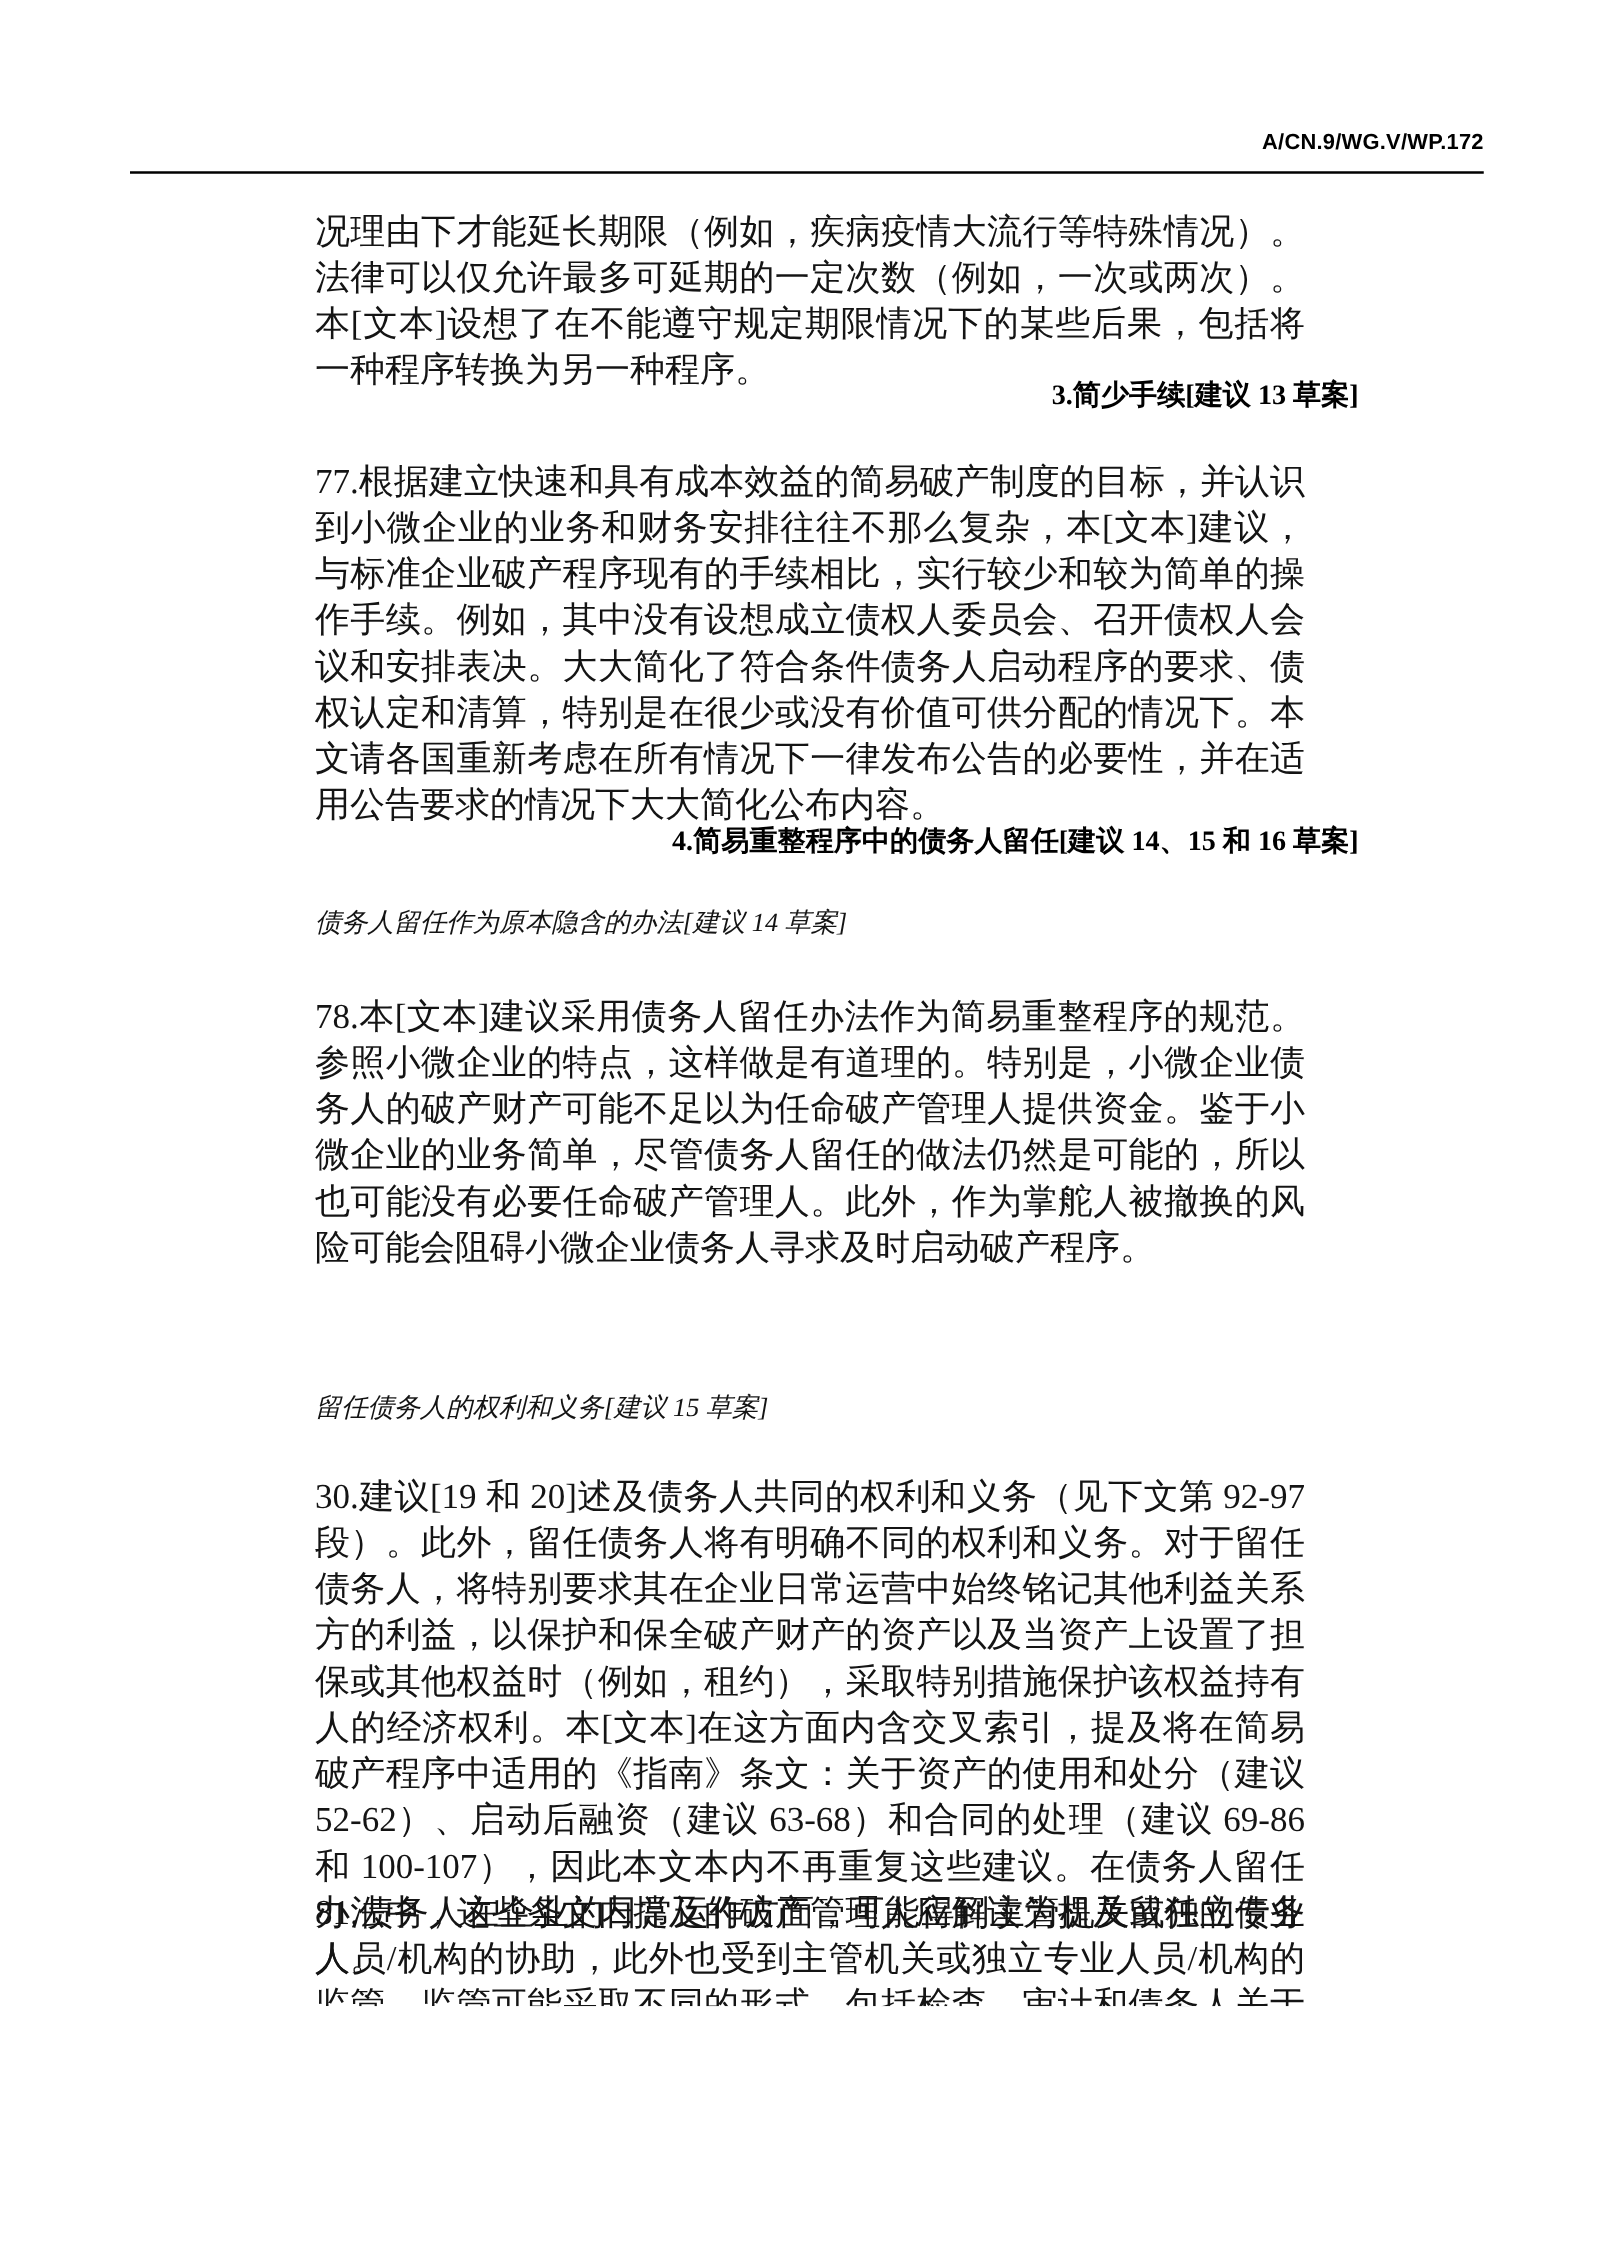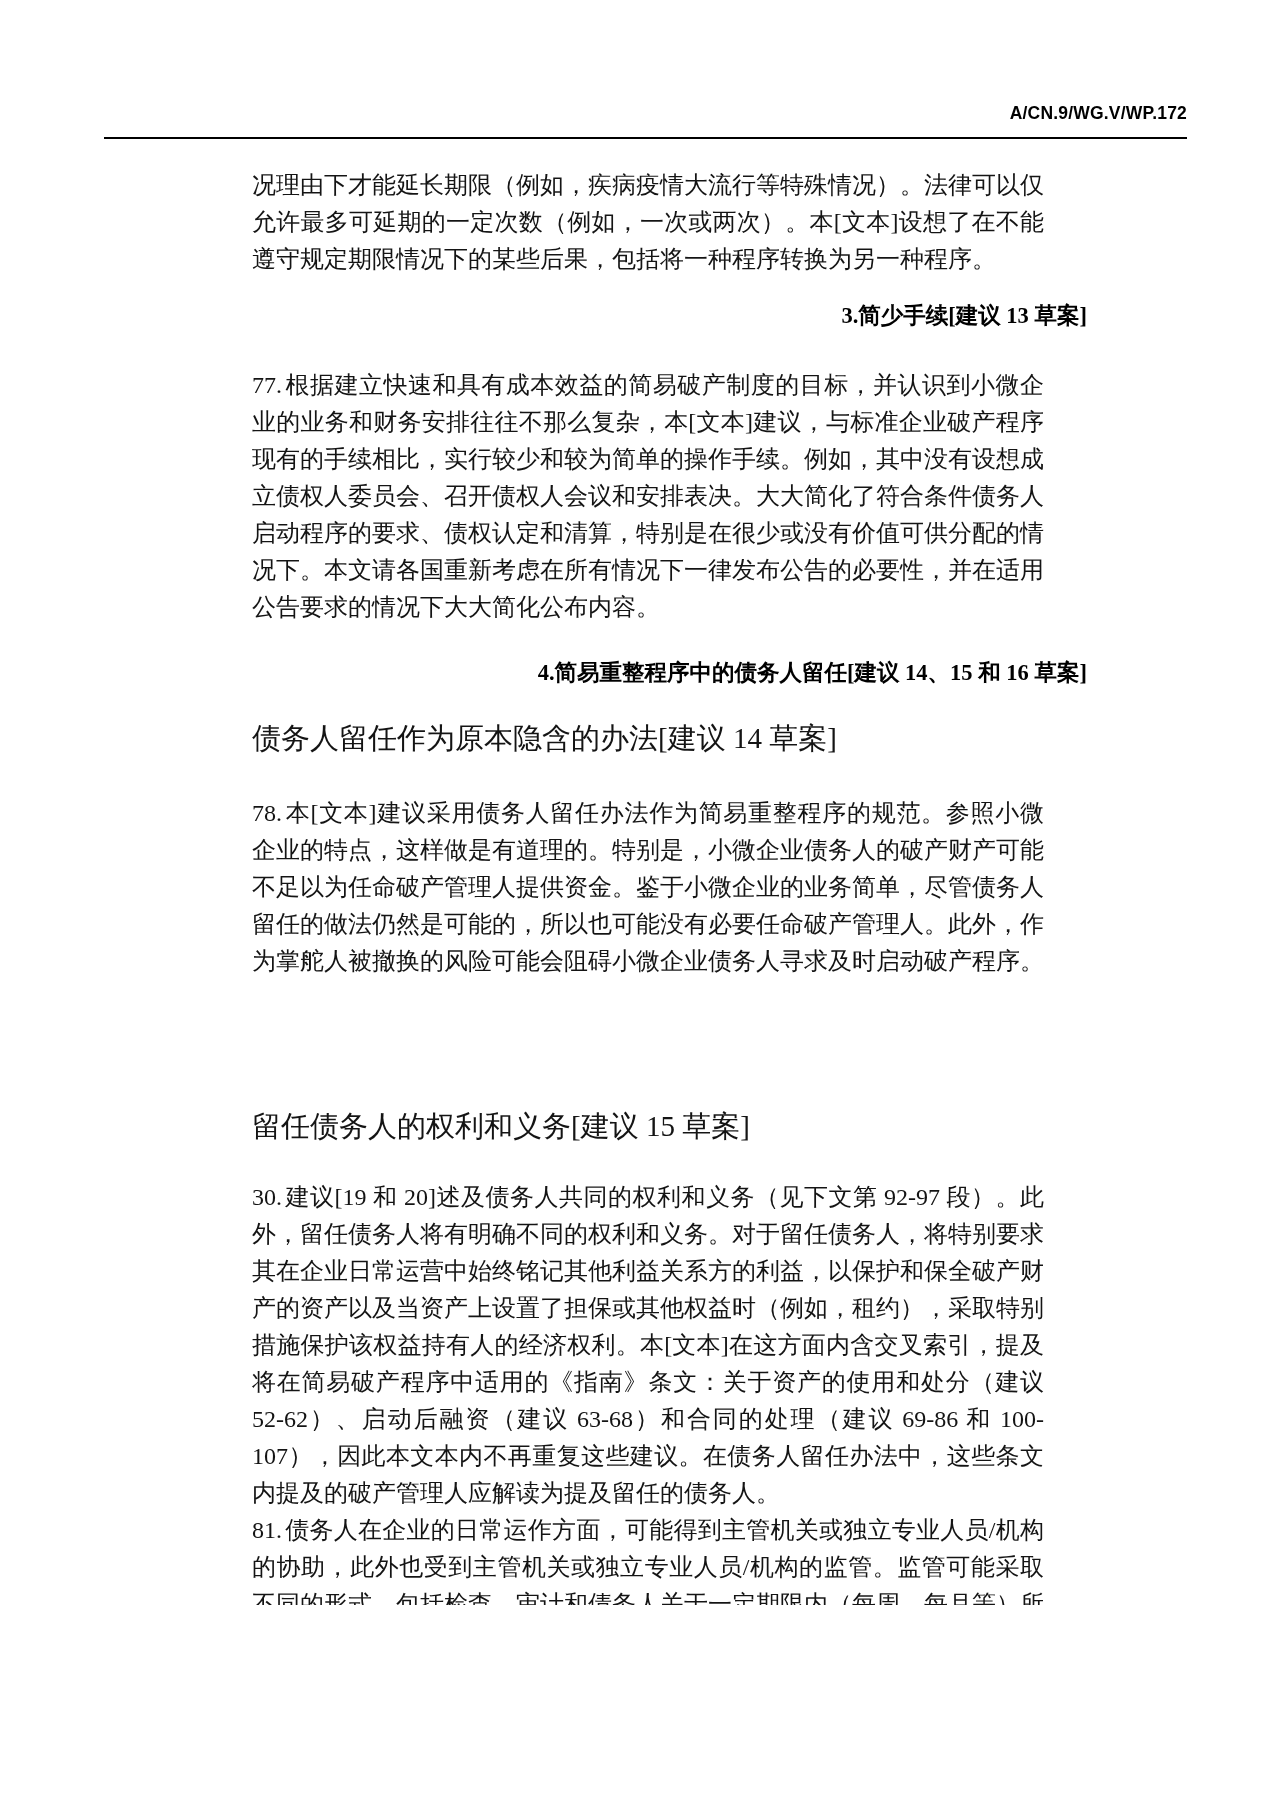--- a/index.html
+++ b/index.html
@@ -31,21 +31,21 @@
     top: 137px;
     left: 104px;
     width: 1083px;
     height: 0;
     border-top: 2px solid #000000;
   }
   .block {
     position: absolute;
     left: 252px;
     width: 792px;
-    font-size: 24px;
+    font-size: 28px;
     line-height: 37px;
     text-align: justify;
     text-justify: inter-ideograph;
     color: #141414;
   }
   .block p { margin: 0; }
   .pnum {
     display: inline-block;
     min-width: 33px;
   }
@@ -60,22 +60,23 @@
     text-align: right;
   }
   .heading .hnum {
     display: inline-block;
     min-width: 28px;
   }
   .subheading {
     position: absolute;
     left: 252px;
     width: 792px;
-    font-size: 29px;
+    font-size: 21px;
     line-height: 32px;
+    font-style: italic;
     color: #141414;
     text-align: left;
   }
   .footer-job {
     position: absolute;
     top: 1722px;
     left: 105px;
     font-size: 16px;
     color: #141414;
   }

